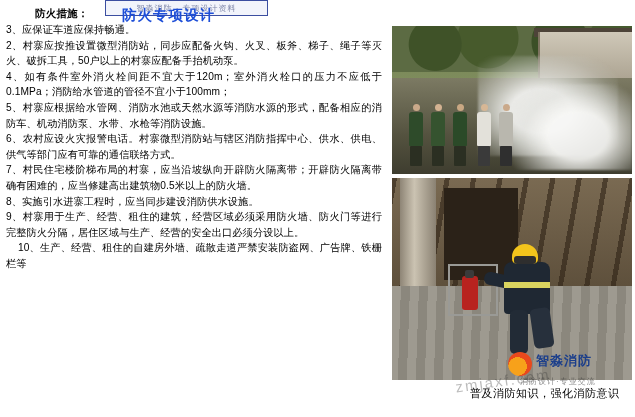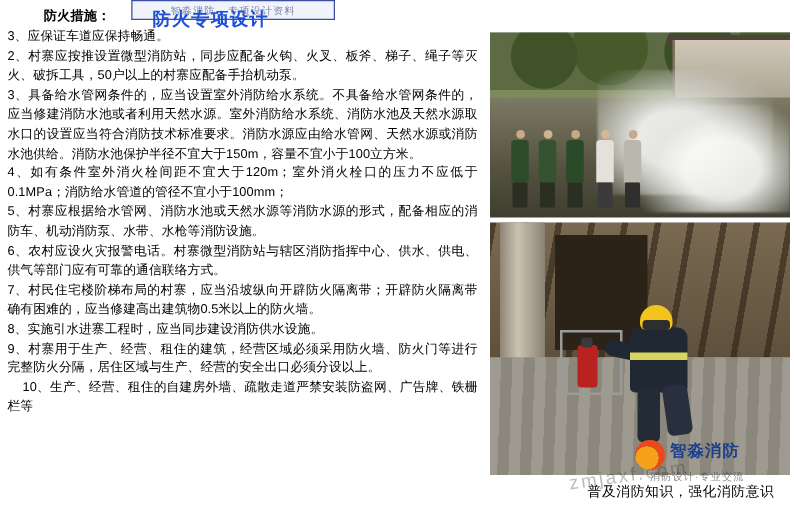--- a/index.html
+++ b/index.html
@@ -212,21 +212,20 @@
 <div id="page">
 
   <div class="left-col">
 
     <div class="top-watermark">智淼消防 · 专项设计资料</div>
 
     <div class="doc-heading">防火措施：</div>
 
     <p class="para">3、应保证车道应保持畅通。</p>
     <p class="para">2、村寨应按推设置微型消防站，同步应配备火钩、火叉、板斧、梯子、绳子等灭火、破拆工具，50户以上的村寨应配备手抬机动泵。</p>
-    <p class="para">3、具备给水管网条件的，应当设置室外消防给水系统。不具备给水管网条件的，应当修建消防水池或者利用天然水源。室外消防给水系统、消防水池及天然水源取水口的设置应当符合消防技术标准要求。消防水源应由给水管网、天然水源或消防水池供给。消防水池保护半径不宜大于150m，容量不宜小于100立方米。</p>
     <p class="para">4、如有条件室外消火栓间距不宜大于120m；室外消火栓口的压力不应低于0.1MPa；消防给水管道的管径不宜小于100mm；</p>
     <p class="para">5、村寨应根据给水管网、消防水池或天然水源等消防水源的形式，配备相应的消防车、机动消防泵、水带、水枪等消防设施。</p>
     <p class="para">6、农村应设火灾报警电话。村寨微型消防站与辖区消防指挥中心、供水、供电、供气等部门应有可靠的通信联络方式。</p>
     <p class="para">7、村民住宅楼阶梯布局的村寨，应当沿坡纵向开辟防火隔离带；开辟防火隔离带确有困难的，应当修建高出建筑物0.5米以上的防火墙。</p>
     <p class="para">8、实施引水进寨工程时，应当同步建设消防供水设施。</p>
     <p class="para">9、村寨用于生产、经营、租住的建筑，经营区域必须采用防火墙、防火门等进行完整防火分隔，居住区域与生产、经营的安全出口必须分设以上。</p>
     <p class="para indent">10、生产、经营、租住的自建房外墙、疏散走道严禁安装防盗网、广告牌、铁栅栏等</p>
   </div>
 
   <div class="right-col"></div>

